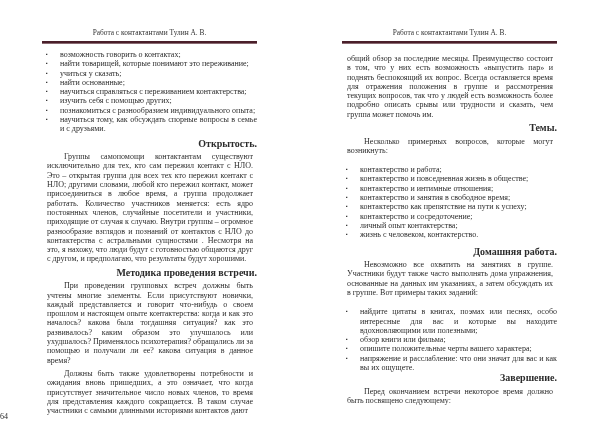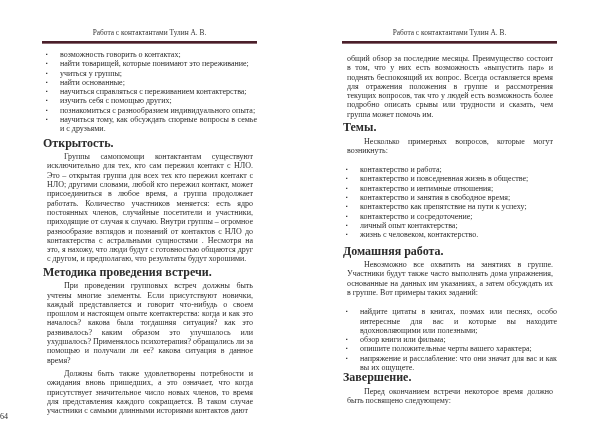--- a/index.html
+++ b/index.html
@@ -9,39 +9,39 @@
   .page.left { left: 0; }
   .page.right { left: 300px; }
   .running-head { position: absolute; top: 14px; left: 42px; width: 215px;
                   text-align: center; font-size: 7.4px; color: #333; letter-spacing: 0; }
   .head-rule { position: absolute; top: 27px; left: 42px; width: 215px; height: 2px;
                background: #4a1f2a; border-bottom: 0.5px solid #8a6a72; }
   .body { position: absolute; top: 36px; left: 43px; width: 214px;
           font-size: 8px; line-height: 9.3px; text-align: justify; }
   .body p { margin: 4px; text-indent: 17px; }
   .body p.noindent { text-indent: 0; }
-  .body h3 { margin: 1px 0 0 0; font-size: 12px; font-weight: bold; text-align: left; line-height: 9.5px; }
+  .body h3 { margin: 1px 0 0 0; font-size: 10px; font-weight: bold; text-align: right; line-height: 9.5px; }
   ul.bullets { list-style: none; margin: 0; padding: 0; }
   ul.bullets li { position: relative; padding-left: 17px; text-align: justify; }
   ul.bullets li::before { content: "\25AA"; position: absolute; left: 3px; top: 0; font-size: 5px; }
   .gap { height: 6px; }
   .gap-sm { height: 4px; }
   .page-num { position: absolute; top: 398px; left: 0; width: 300px; font-size: 8px; }
 </style>
 </head>
 <body>
 
 <div class="page left">
   <div class="running-head">Работа с контактантами Тулин А. В.</div>
   <div class="head-rule"></div>
   <div class="body">
     <ul class="bullets">
       <li>возможность говорить о контактах;</li>
       <li>найти товарищей, которые понимают это переживание;</li>
-      <li>учиться у группы;</li>
+      <li>учиться у сказать;</li>
       <li>найти основанные;</li>
       <li>научиться справляться с переживанием контактерства;</li>
       <li>изучить себя с помощью других;</li>
       <li>познакомиться с разнообразием индивидуального опыта;</li>
       <li>научиться тому, как обсуждать спорные вопросы в семье и с друзьями.</li>
     </ul>
     <div class="gap-sm"></div>
     <h3>Открытость.</h3>
     <p>Группы самопомощи контактантам существуют исключительно для тех, кто сам пережил контакт с НЛО. Это – открытая группа для всех тех кто пережил контакт с НЛО; другими словами, любой кто пережил контакт, может присоединиться в любое время, а группа продолжает работать. Количество участников меняется: есть ядро постоянных членов, случайные посетители и участники, приходящие от случая к случаю. Внутри группы – огромное разнообразие взглядов и познаний от контактов с НЛО до контактерства с астральными сущностями . Несмотря на это, я нахожу, что люди будут с готовностью общаются друг с другом, и предполагаю, что результаты будут хорошими.</p>
     <h3>Методика проведения встречи.</h3>

